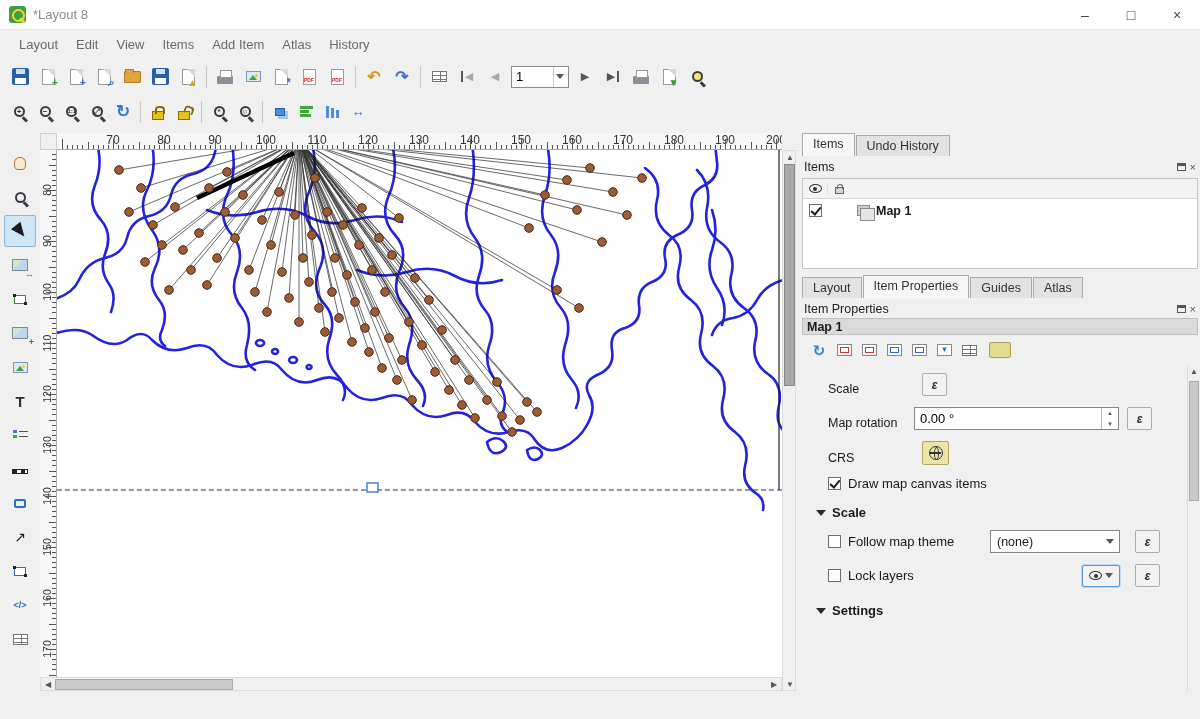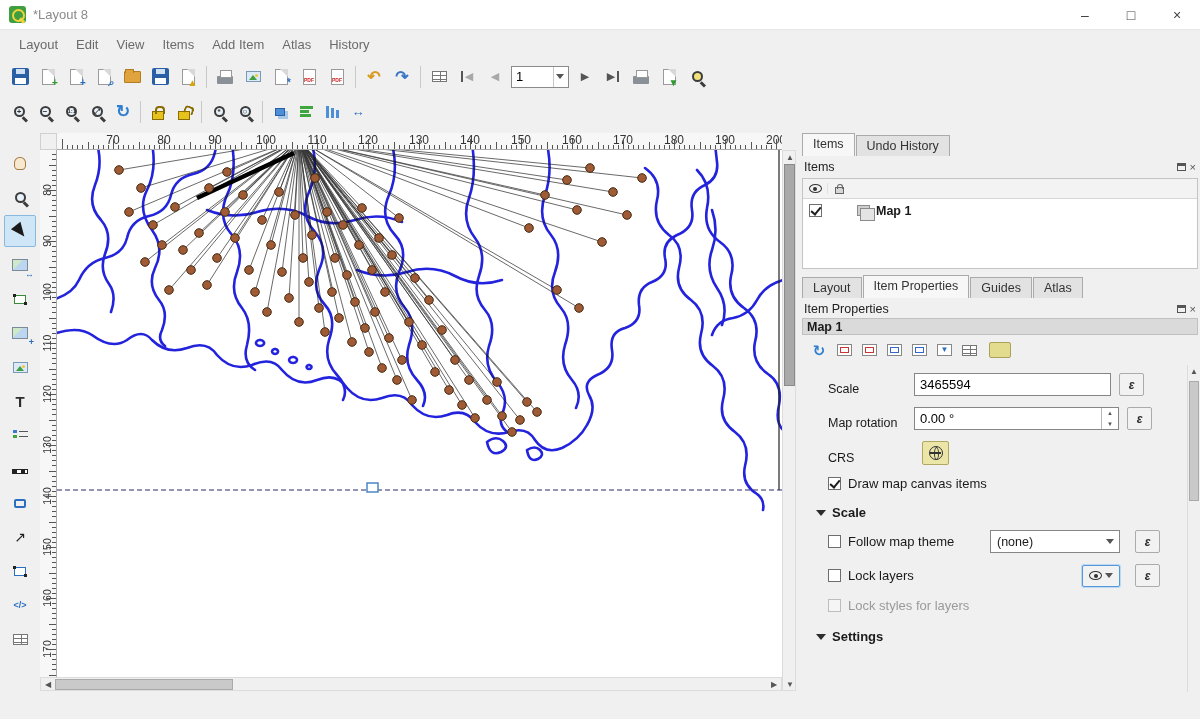--- a/index.html
+++ b/index.html
@@ -987,21 +987,20 @@
         <span class="mtbtn" style="margin-left:6px">
             <span class="ig mi-yellow"></span>
           </span>
       </div>
 
       <div class="props-scroll">
 
 
         <div class="prow">
           <span class="plabel">Scale</span>
-          <input class="txt" value="3465594" style="">
           <span class="ddbtn">
               <span class="ddglyph">ε</span>
             </span>
         </div>
 
         <div class="prow">
           <span class="plabel">Map rotation</span>
           <span class="spinwrap">
             <input value="0.00 °" style="">
             <span class="spin">
@@ -1050,24 +1049,20 @@
           <span class="spacer"></span>
           <span class="eyebtn">
             <span class="eye"></span>
             <span class="carr" style="margin:0"></span>
           </span>
           <span class="ddbtn">
               <span class="ddglyph">ε</span>
             </span>
         </div>
 
-        <div class="cbrow">
-          <span class="cb disabled"></span>
-          <span class="dim-label">Lock styles for layers</span>
-        </div>
 
         <div class="sec-head" style="margin-top:16px">
           <span class="tri"></span>
           <span>Settings</span>
         </div>
 
         <div class="pscroll">
           <span class="sb-arrow" style="width:12px">▲</span>
           <div class="pthumb"></div>
         </div>

